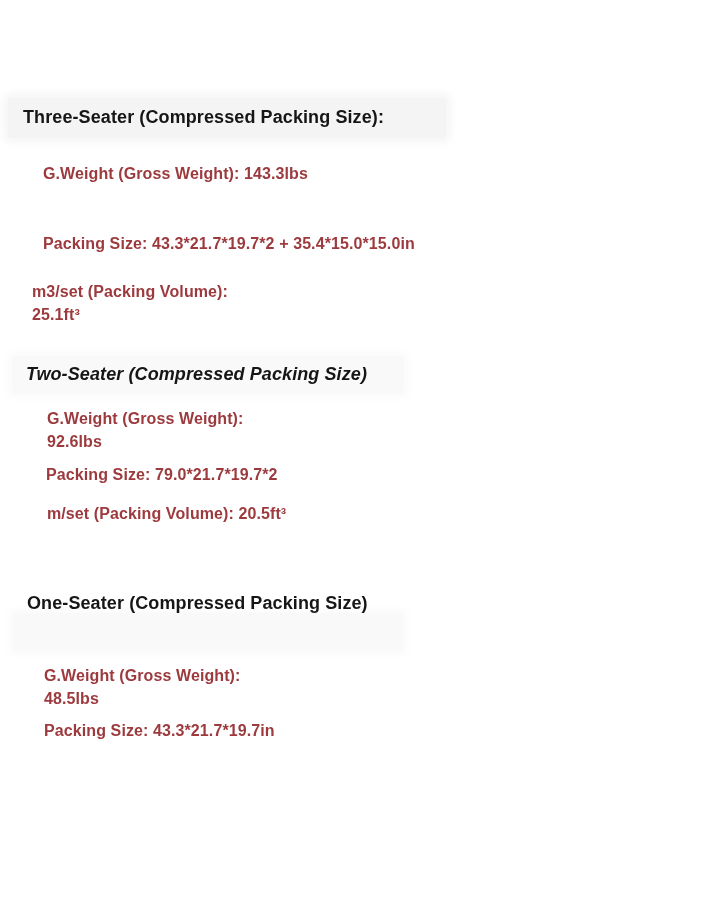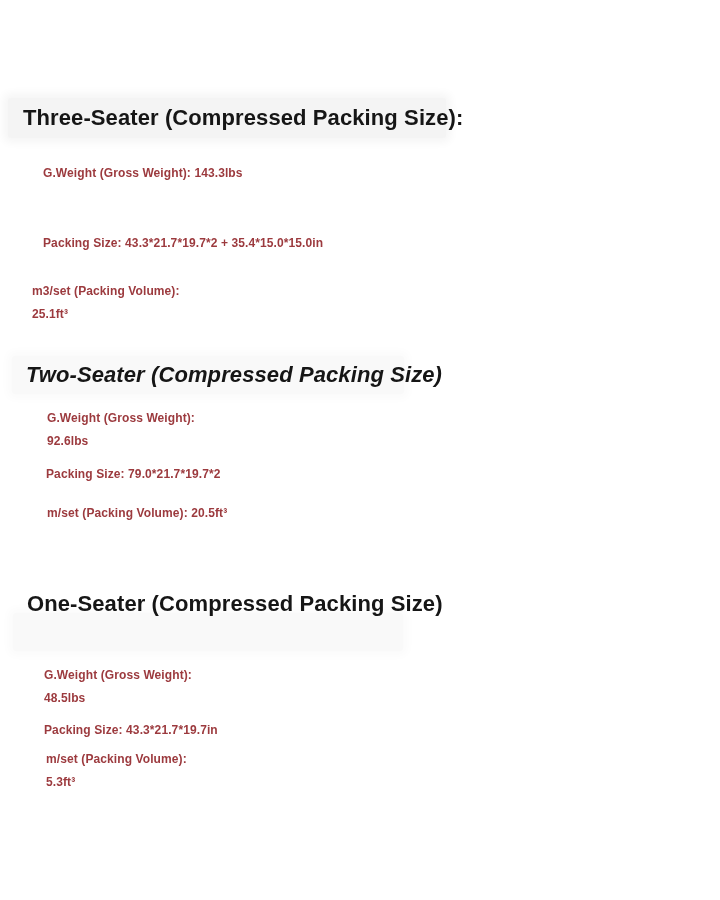--- a/index.html
+++ b/index.html
@@ -21,30 +21,30 @@
     background: #f4f4f4;
     border-radius: 3px;
     box-shadow: 0 0 8px 5px #f6f6f6;
   }
   .heading-box.lighter {
     background: #f9f9f9;
     box-shadow: 0 0 8px 5px #fbfbfb;
   }
   .section-heading {
     position: absolute;
-    font-size: 22px;
+    font-size: 18px;
     font-weight: 700;
     line-height: 25px;
     color: #161616;
     letter-spacing: 0.1px;
     white-space: pre-line;
   }
   .spec-line {
     position: absolute;
-    font-size: 12px;
+    font-size: 16px;
     font-weight: 700;
     line-height: 23px;
     color: #9c3a3e;
     letter-spacing: 0.1px;
     white-space: pre-line;
   }
   
   .s1-box  { left: 8px;  top: 98px;  width: 438px; height: 40px; }
   .s1-head { left: 23px; top: 105px; }
   .s1-l1   { left: 43px; top: 162px; }
@@ -80,16 +80,14 @@
   <div class="spec-line s2-l1">G.Weight (Gross Weight):
 92.6lbs</div>
   <div class="spec-line s2-l2">Packing Size: 79.0*21.7*19.7*2</div>
   <div class="spec-line s2-l3">m/set (Packing Volume): 20.5ft³</div>
 
   <div class="heading-box lighter s3-box"></div>
   <div class="section-heading s3-head">One-Seater (Compressed Packing Size)</div>
   <div class="spec-line s3-l1">G.Weight (Gross Weight):
 48.5lbs</div>
   <div class="spec-line s3-l2">Packing Size: 43.3*21.7*19.7in</div>
-  <div class="spec-line s3-l3">m/set (Packing Volume):
-5.3ft³</div>
 
 </div>
 
 </body></html>

